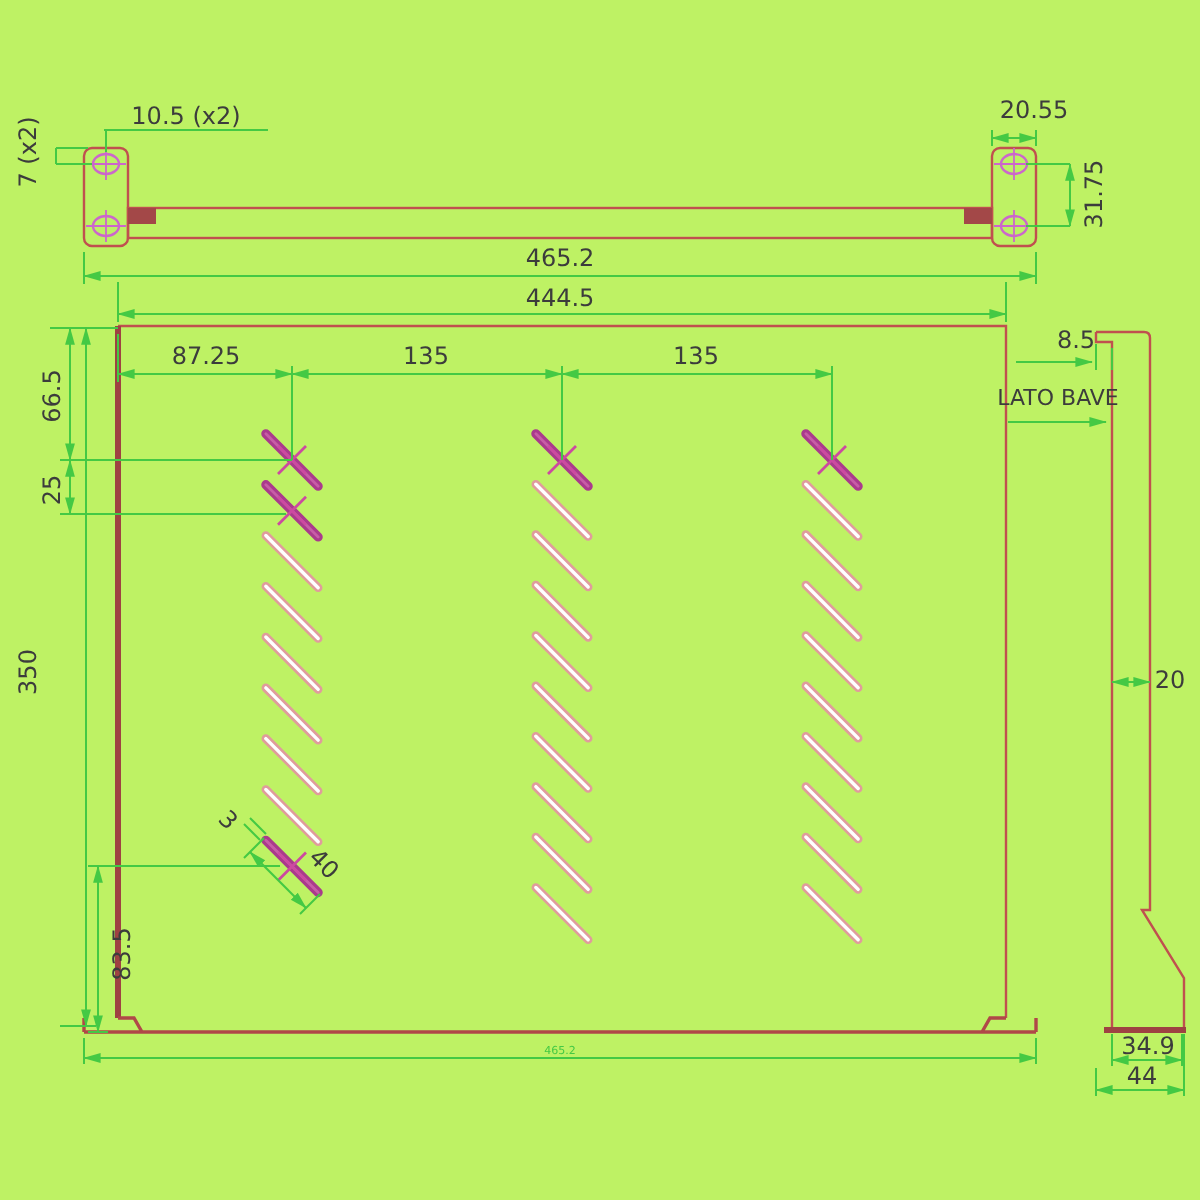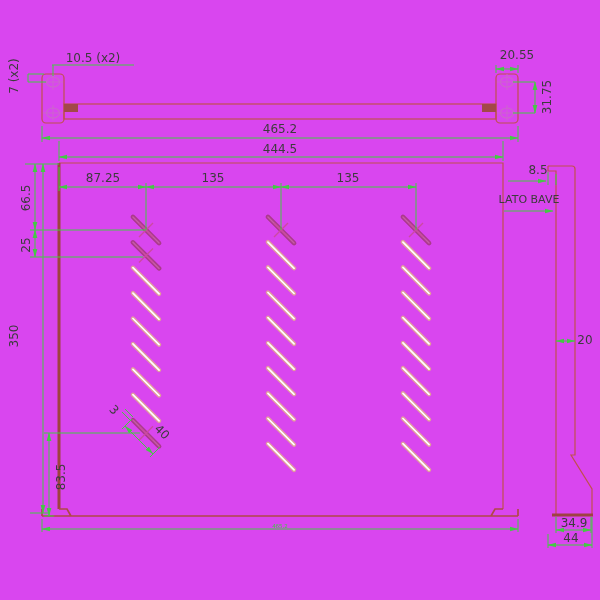--- a/index.html
+++ b/index.html
@@ -1,16 +1,16 @@
 <!DOCTYPE html>
 <html><head>
 <meta charset="utf-8">
 <style>
   html,body{margin:0;padding:0;background:#ffffff;}
-  #stage{width:600px;height:600px;position:relative;background:#d946ef;overflow:hidden;}
+  #stage{width:600px;height:600px;position:relative;background:#bef264;overflow:hidden;}
   svg{display:block;}
   .red{stroke:#c0504f;fill:none;stroke-width:1.2;}
   .redbold{stroke:#9e4242;fill:none;stroke-width:3;}
   .redmed{stroke:#b04848;fill:none;stroke-width:1.7;}
   .redfill{fill:#a34848;stroke:none;}
   .green{stroke:#44c944;fill:none;stroke-width:1;}
   .hole{stroke:#cc66cc;fill:none;stroke-width:1.2;}
   .holex{stroke:#cc66cc;fill:none;stroke-width:0.9;}
   .slot-open{stroke:#e09c9c;fill:#ffffff;stroke-width:1.3;}
   .slot-filled{stroke:#aa3a8c;fill:#c75da6;stroke-width:1.6;}

